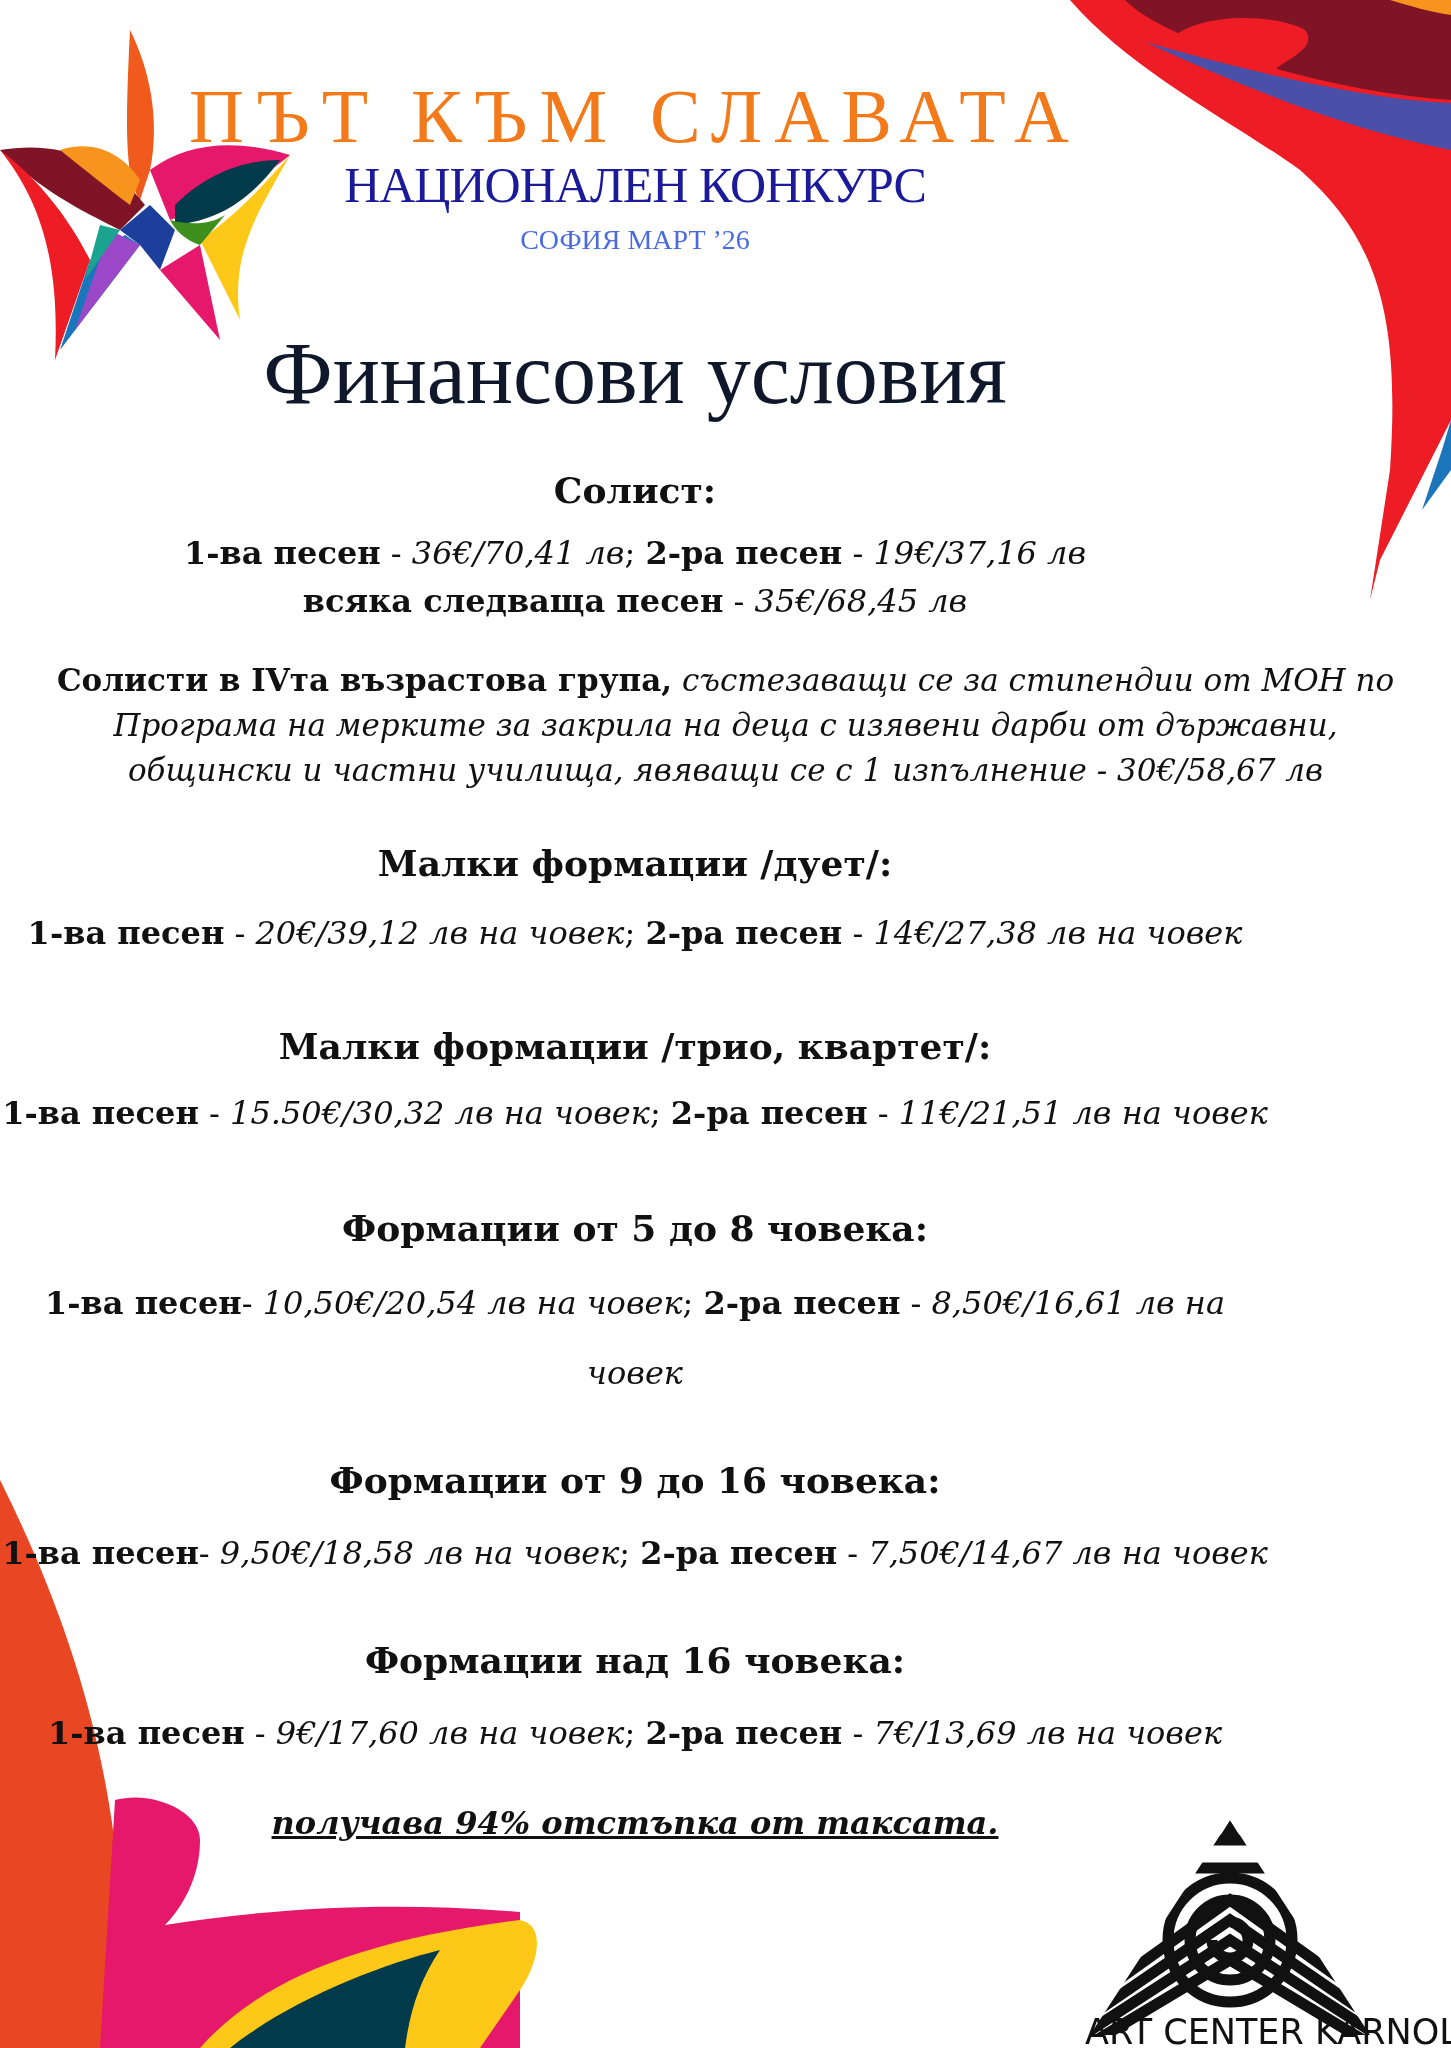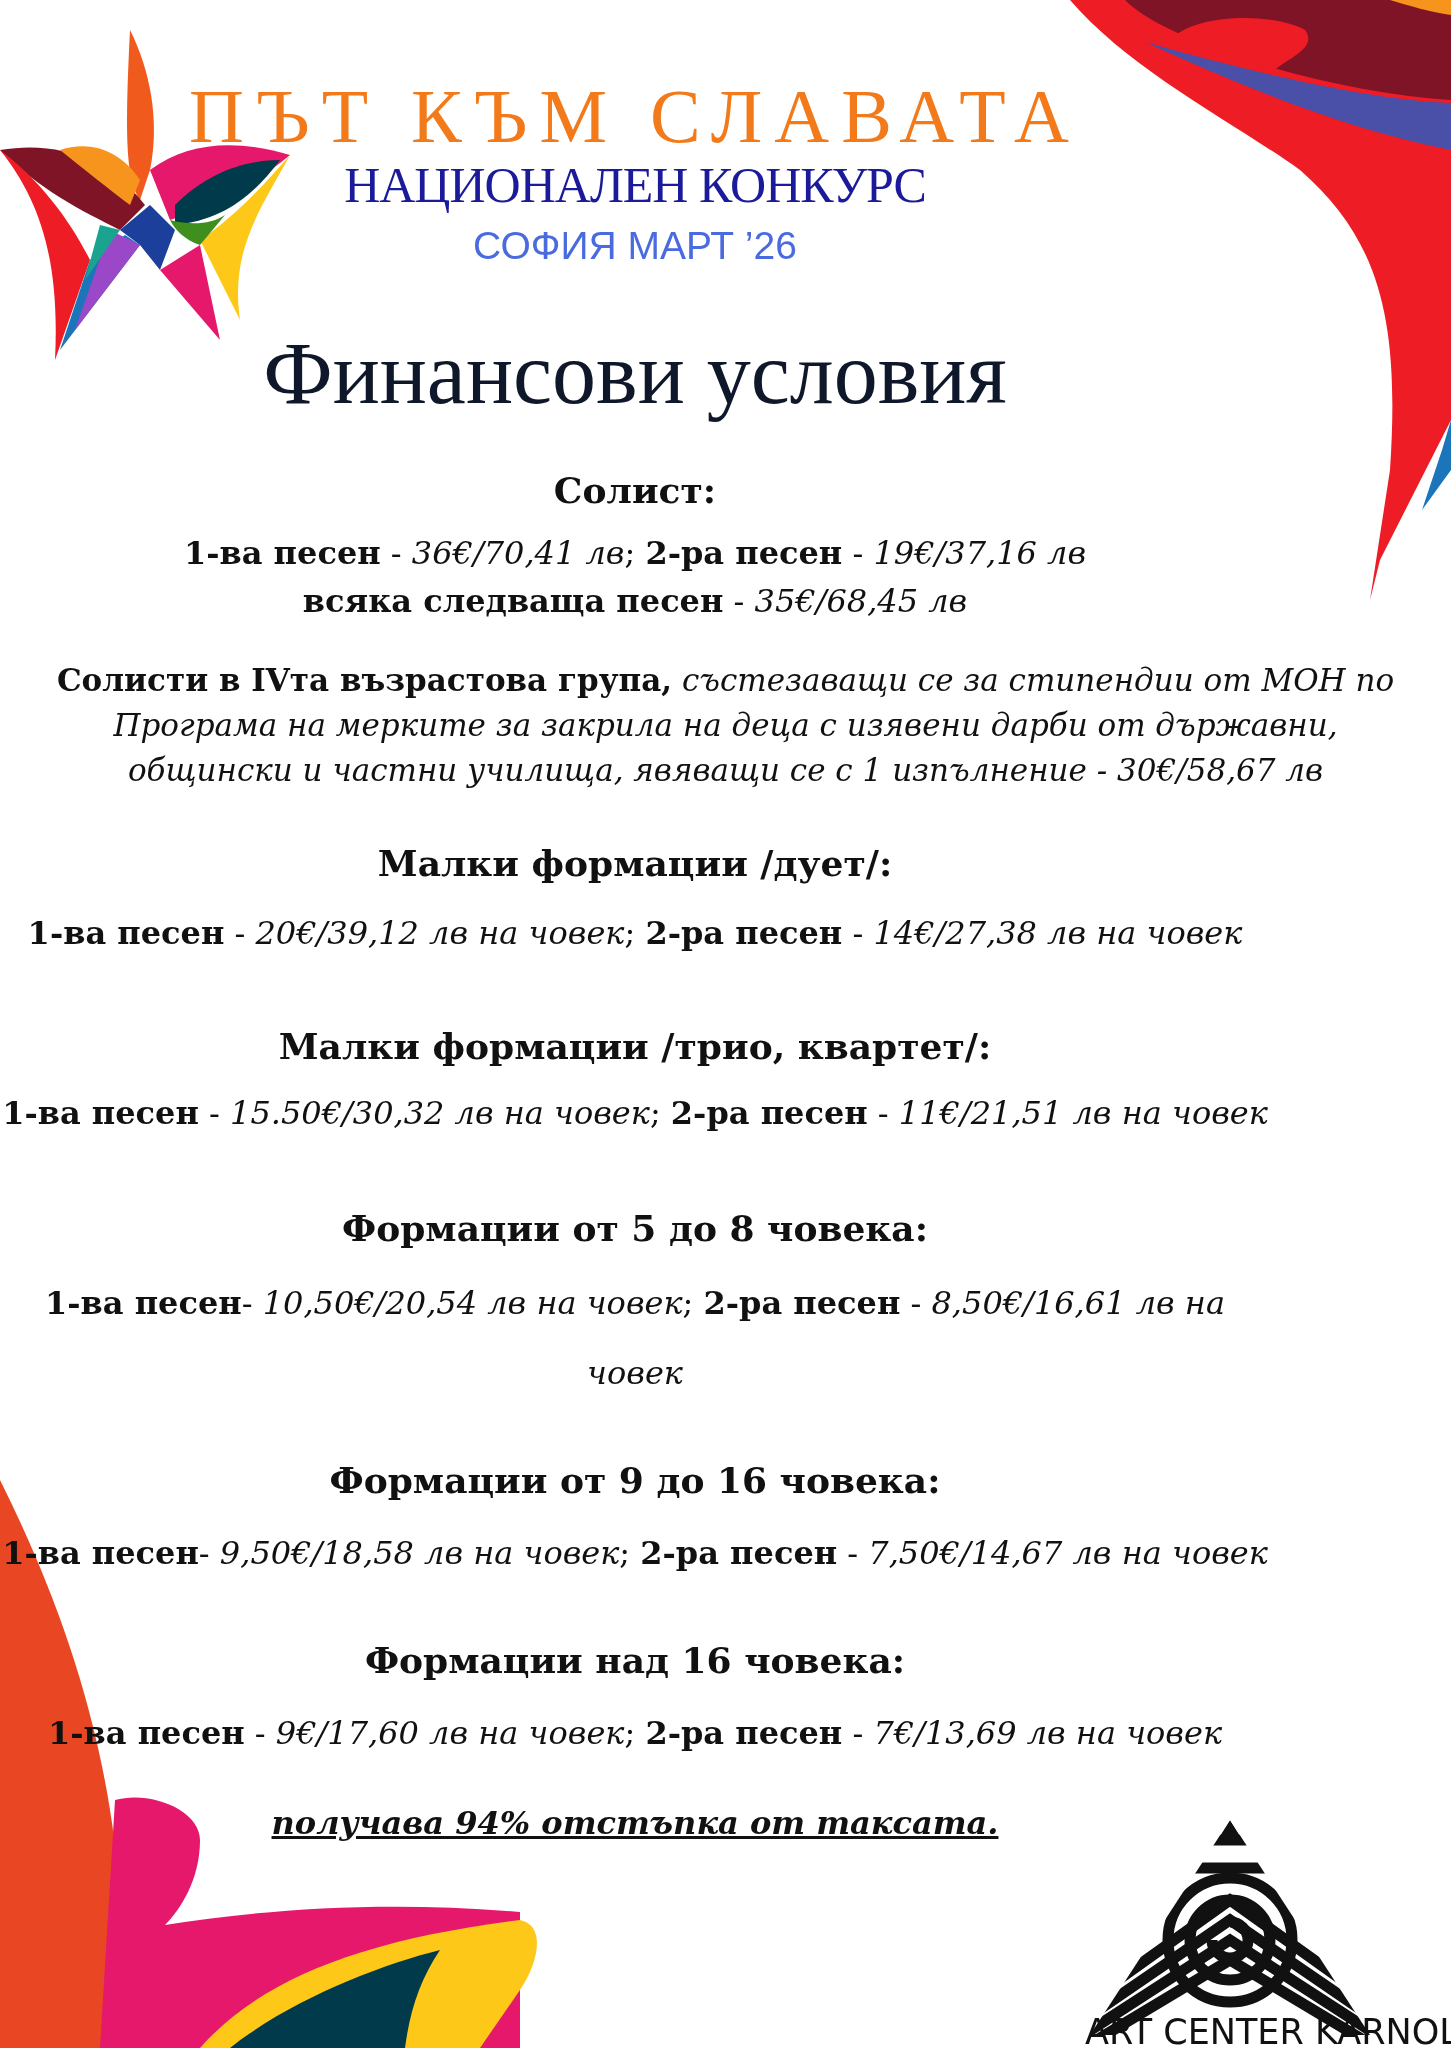--- a/index.html
+++ b/index.html
@@ -12,21 +12,21 @@
   .center-block { position: absolute; left: 0; width: 1270px; text-align: center; }
   .brand-title {
     top: 78px; font-family: "Liberation Serif", serif; font-size: 76px;
     letter-spacing: 12px; color: #f27a1a; line-height: 1;
   }
   .brand-sub {
     top: 160px; font-family: "Liberation Serif", serif; font-size: 50px;
     color: #1a1a9a; line-height: 1; letter-spacing: -1px;
   }
   .brand-city {
-    top: 226px; font-family: Liberation Sans, sans-serif; font-size: 39px;
+    top: 226px; font-family: Liberation Serif, serif; font-size: 28px;
     color: #4a6be0; line-height: 1;
   }
   .page-title {
     top: 330px; font-family: "Liberation Serif", serif; font-size: 88px;
     color: #0f172a; line-height: 1;
   }
   .section-head {
     font-family: "DejaVu Serif", serif; font-weight: bold; font-size: 36px;
     line-height: 1; color: #111;
   }

